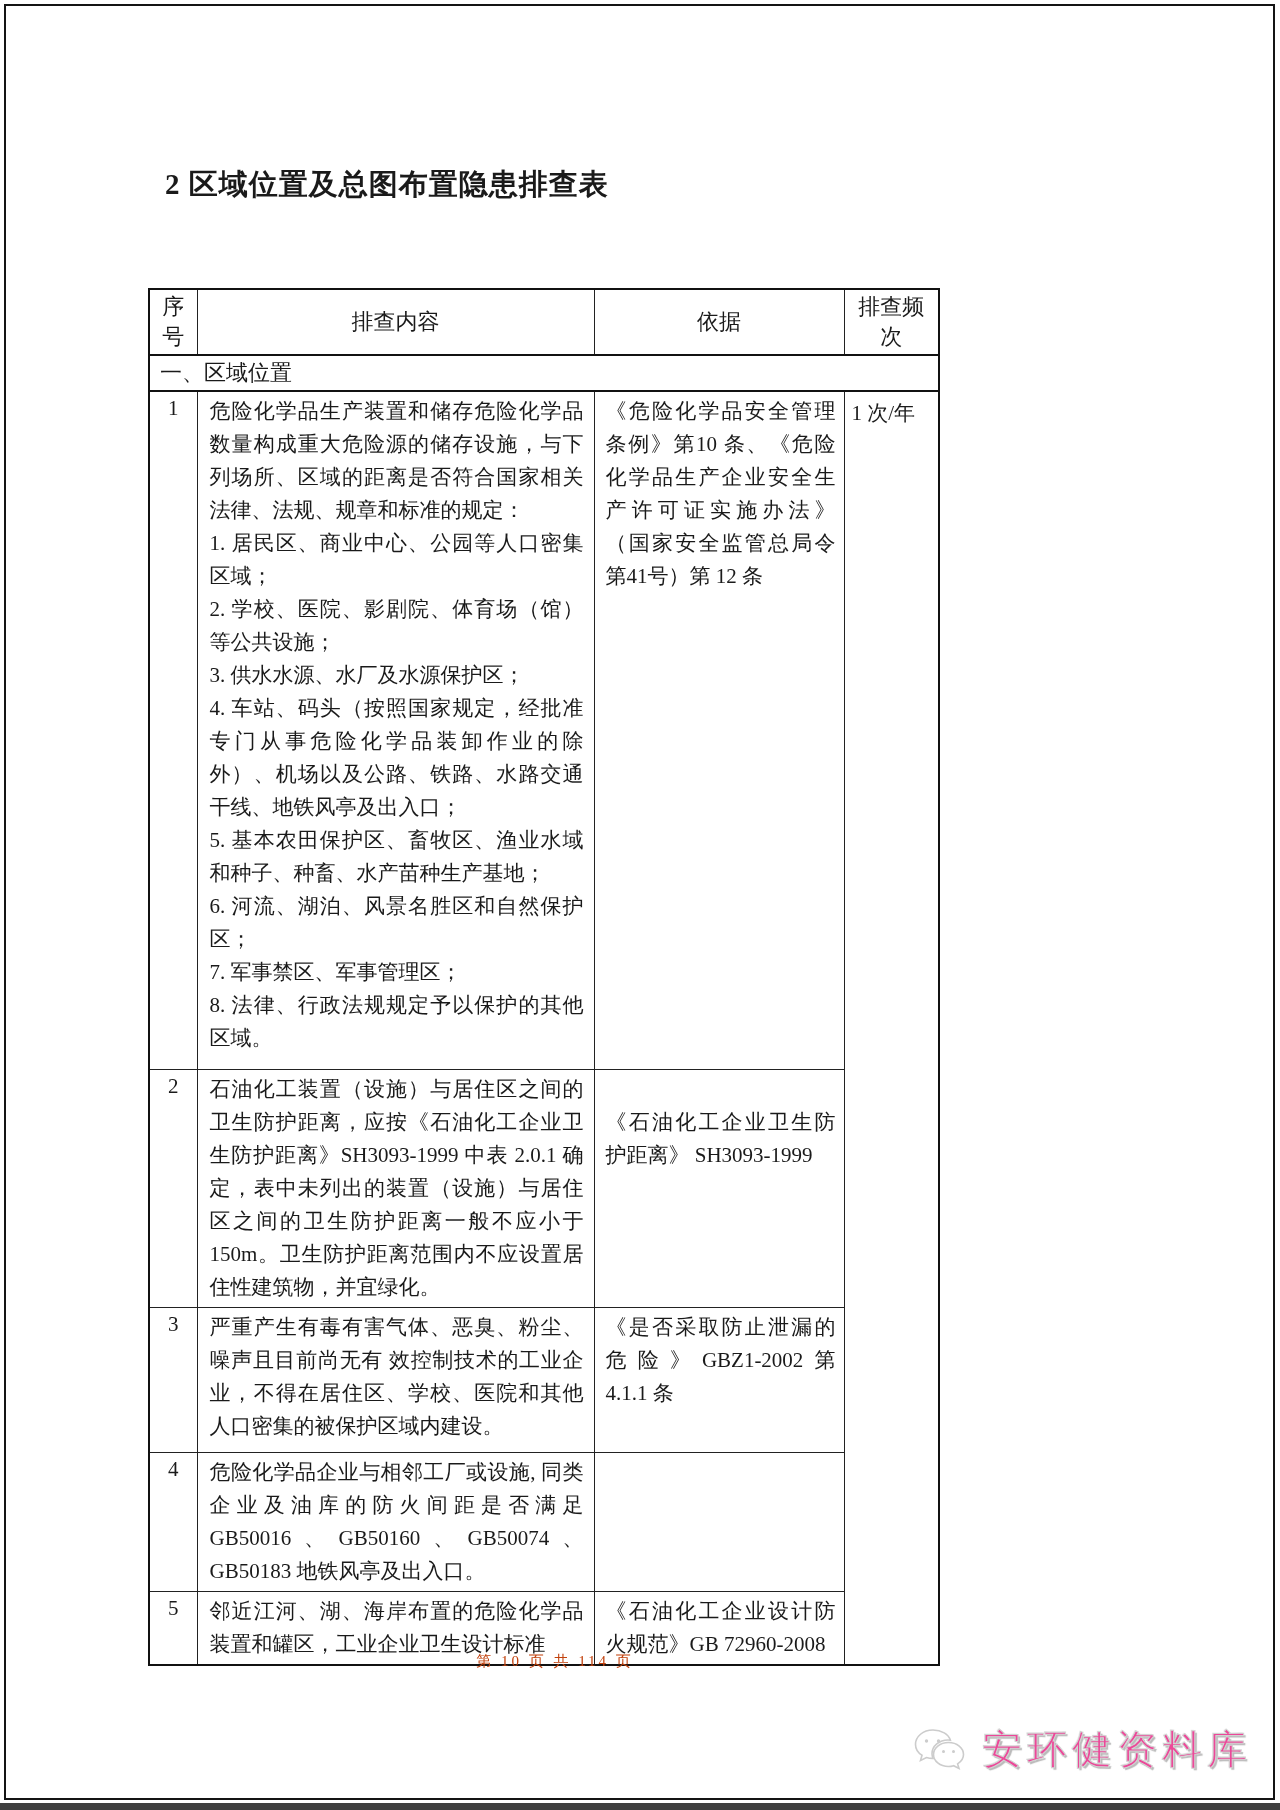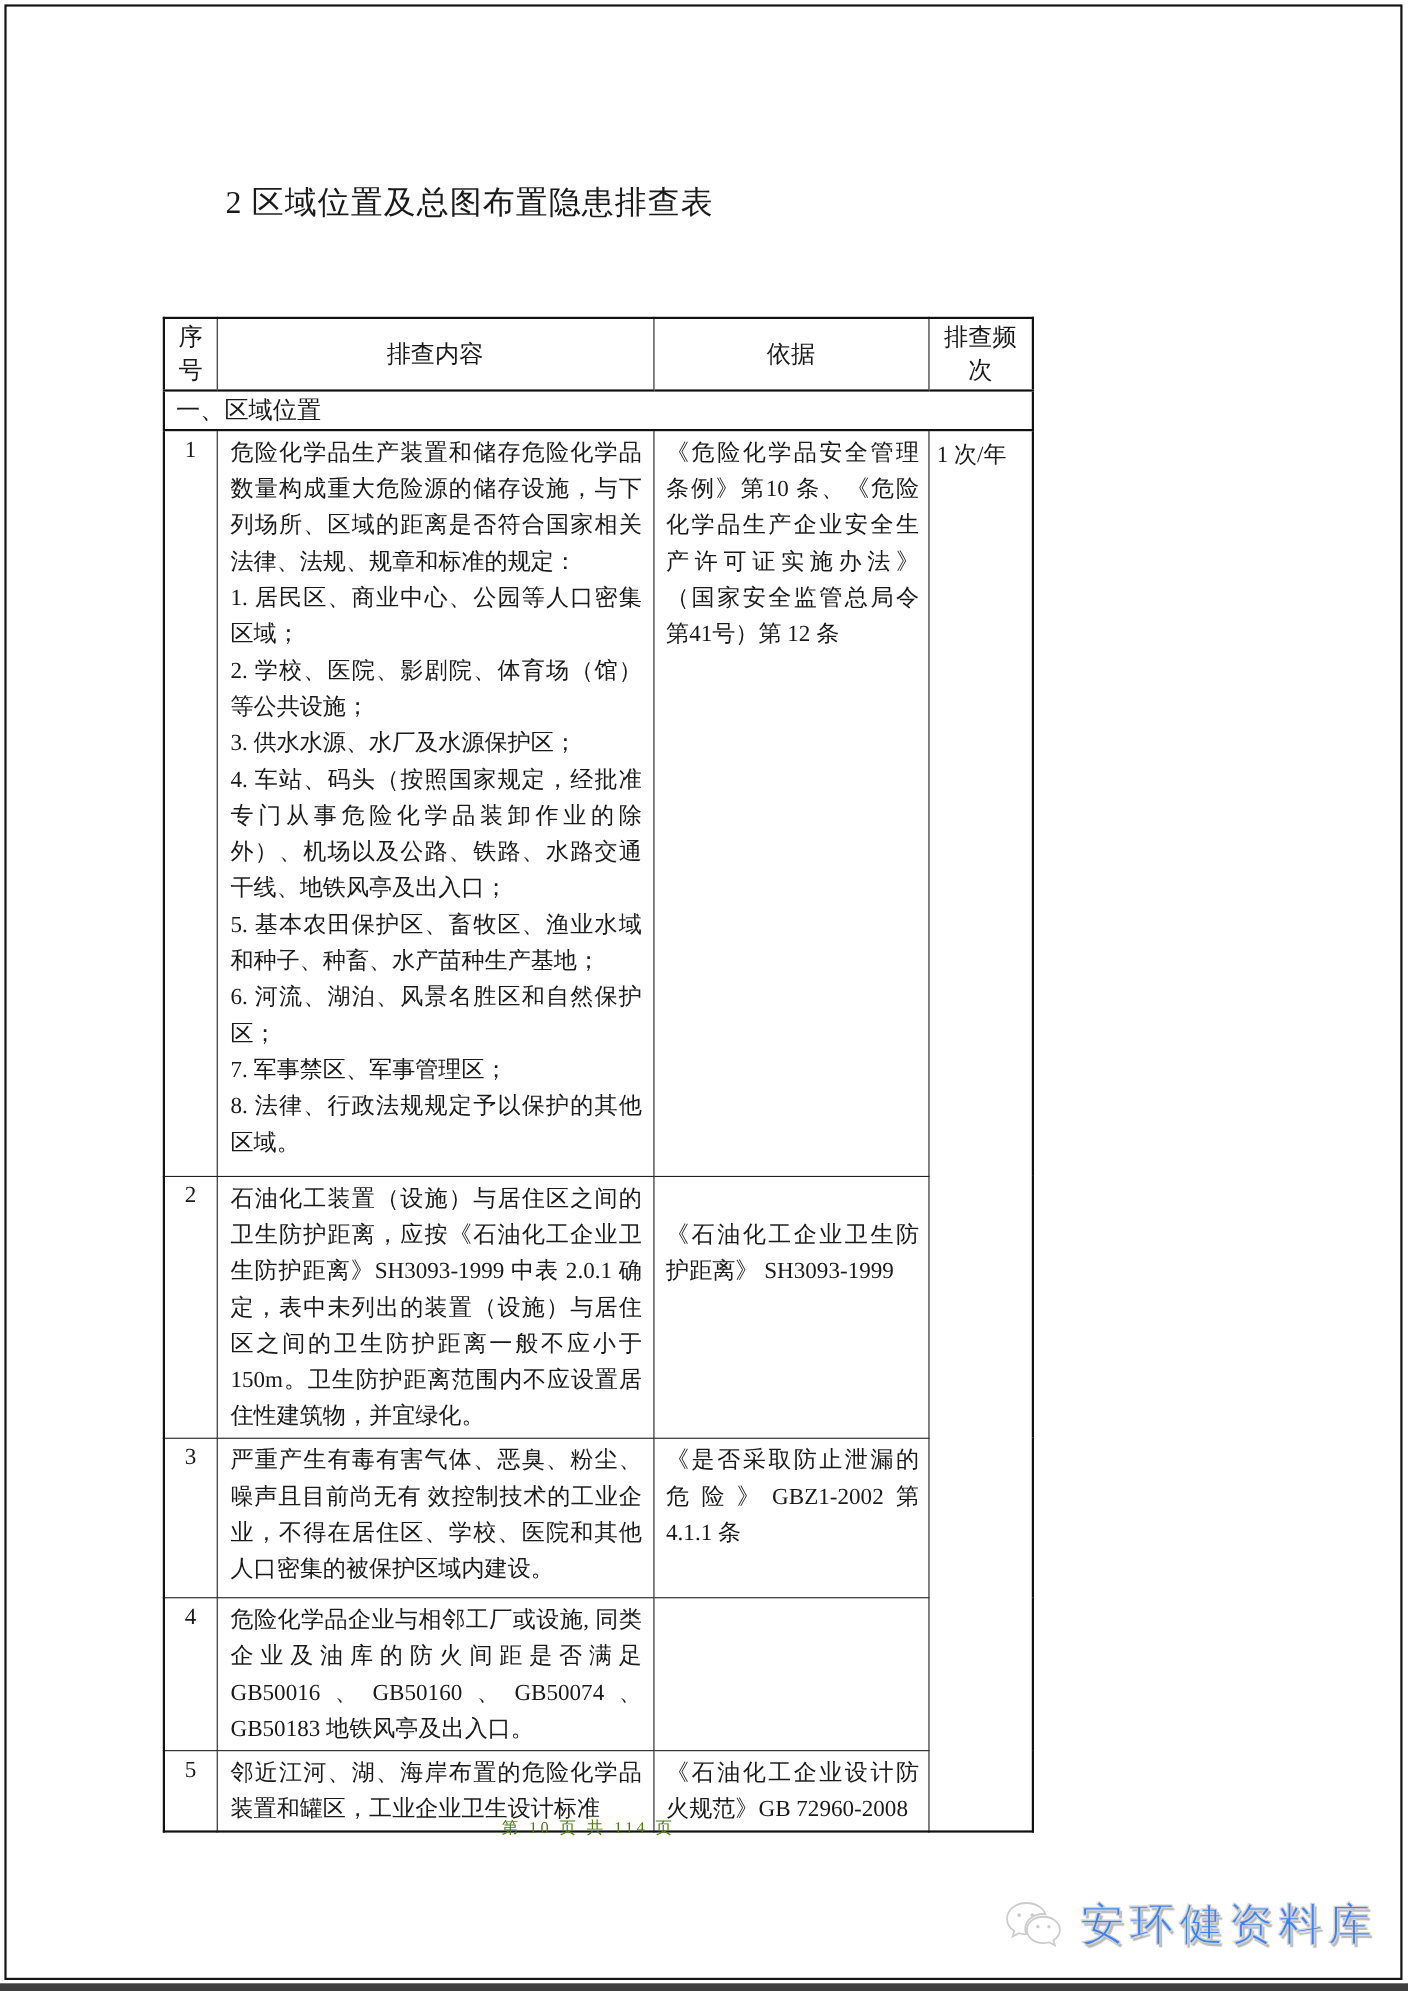--- a/index.html
+++ b/index.html
@@ -15,23 +15,22 @@
     position: absolute; left: 4px; top: 4px; right: 5px; bottom: 10px;
     border: 2px solid #141414;
     pointer-events: none;
   }
   .bottom-band {
     position: absolute; left: 0; right: 0; bottom: 0; height: 7px;
     background: #3f3f3f;
   }
   .doc-title {
     position: absolute; left: 165px; top: 165px;
-    font-size: 29px; font-weight: normal; letter-spacing: 1px;
+    font-size: 29px; font-weight: bold; letter-spacing: 1px;
     white-space: nowrap;
-    margin-left: 40px;
   }
   table.inspection {
     position: absolute; left: 148px; top: 288px;
     border-collapse: collapse; table-layout: fixed;
     width: 790px;
     font-size: 21px; line-height: 33px;
   }
   table.inspection td {
     border: 1px solid #222;
     vertical-align: top;
@@ -72,31 +71,31 @@
     padding: 5px 4px 16px 7px;
     vertical-align: top;
     white-space: nowrap;
   }
   .row1 td { height: 678px; }
   .row2 td { height: 230px; }
   .row3 td { height: 145px; }
   .row4 td { height: 138px; }
   .row5 td { height: 50px; }
   .page-footer {
-    position: absolute; left: 140px; top: 1652px; width: 790px;
-    text-align: center; font-size: 15px; color: #4d7c0f;
+    position: absolute; left: 160px; top: 1652px; width: 790px;
+    text-align: center; font-size: 15px; color: #c2410c;
     letter-spacing: 3px;
   }
   .watermark {
     position: absolute; right: 28px; top: 1722px;
     display: flex; align-items: center; gap: 14px;
   }
   .watermark .wm-text {
     font-size: 40px; letter-spacing: 5px;
-    color: #3b82f6;
+    color: #ec4899;
     -webkit-text-stroke: 1px #d2d2d2;
     text-shadow: 2px 2px 1px #b9b9b9, -1px -1px 0 #efefef;
     font-family: "Liberation Serif", "DejaVu Serif", serif;
     white-space: nowrap;
   }
   .wm-icon svg { display: block; }
 </style>
 </head>
 <body>
 

